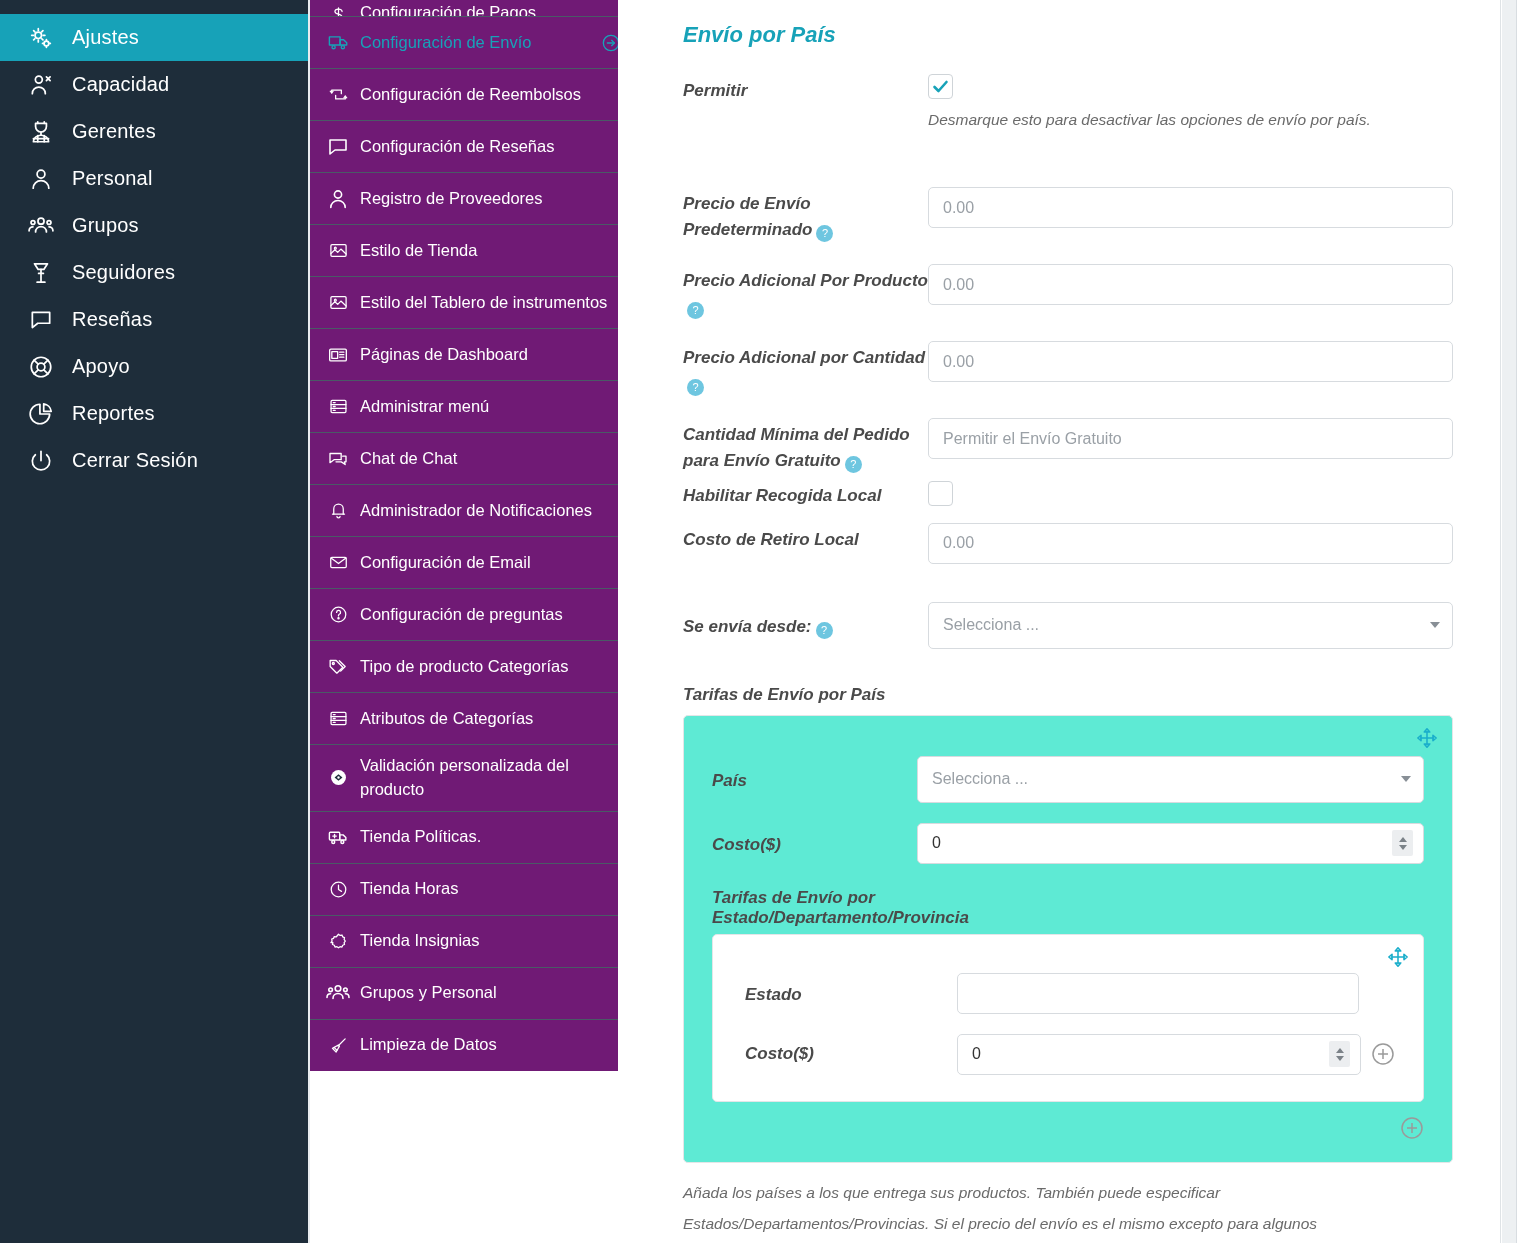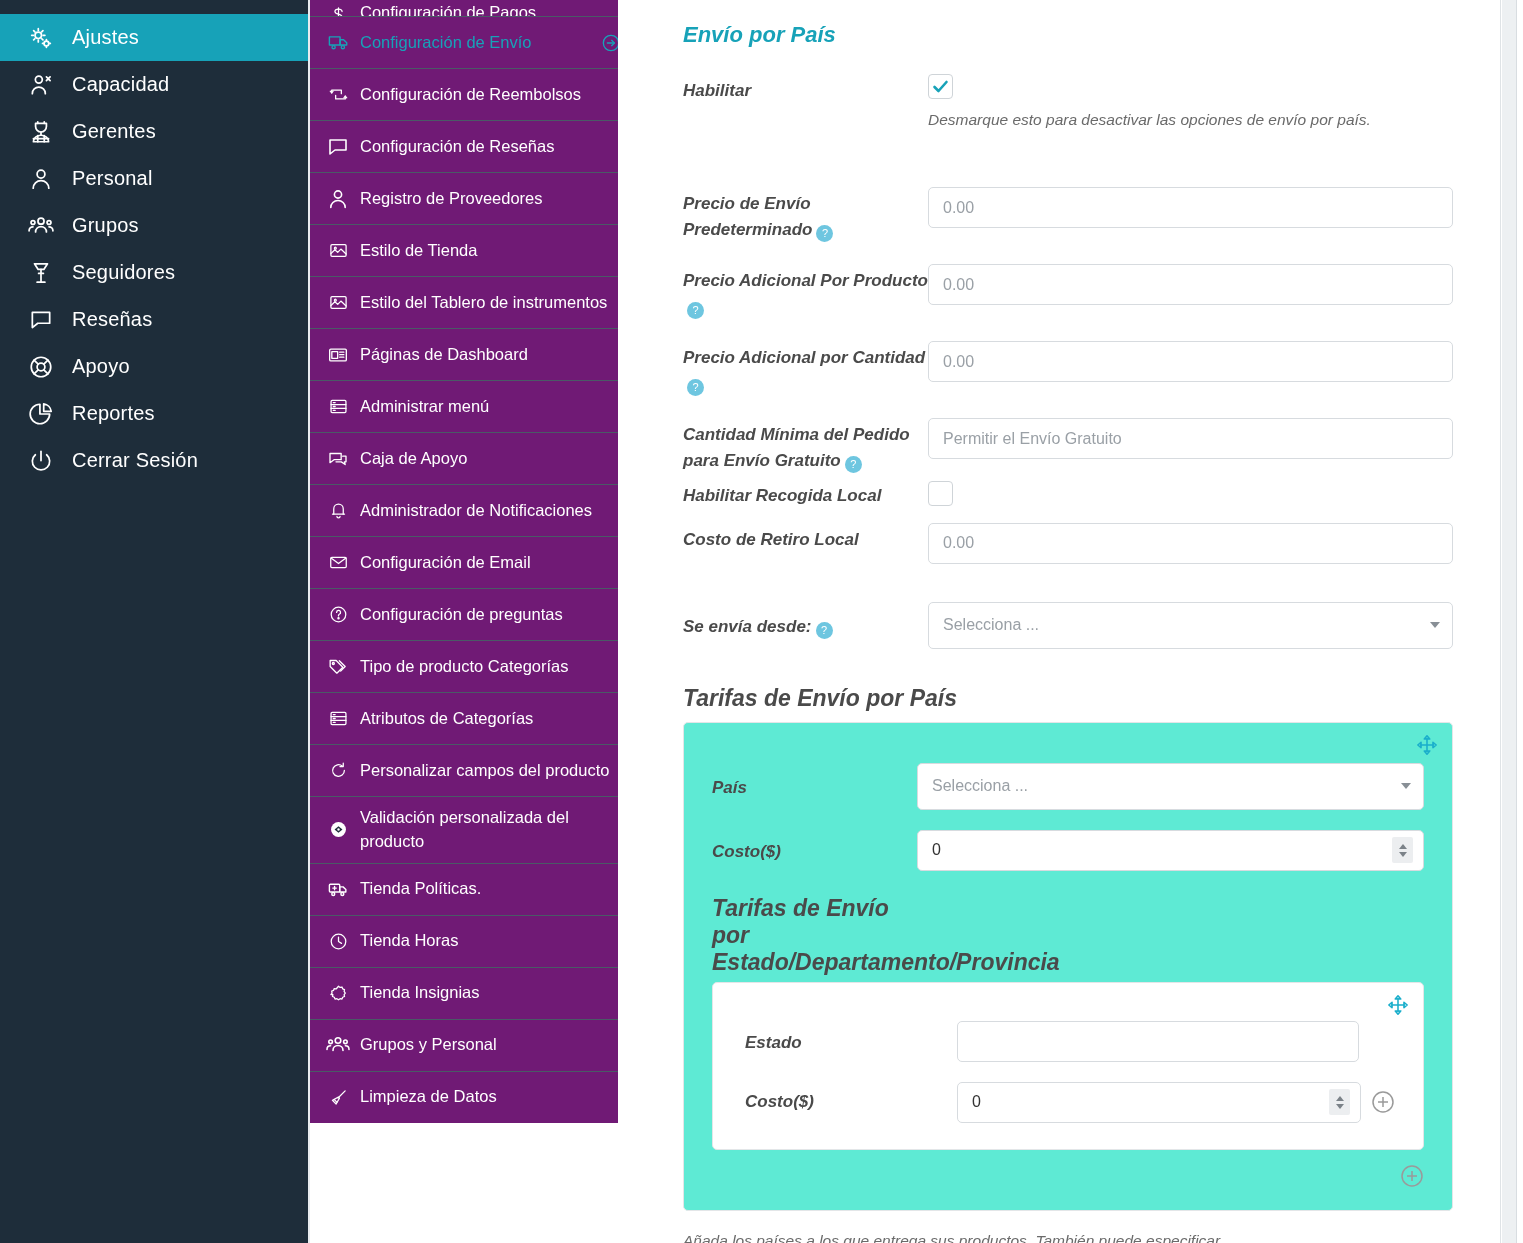--- a/index.html
+++ b/index.html
@@ -240,21 +240,21 @@
     display: block;
     width: 0; height: 0;
     border-left: 4.5px solid transparent;
     border-right: 4.5px solid transparent;
   }
   .spin i.up { border-bottom: 5px solid #7b8288; }
   .spin i.dn { border-top: 5px solid #7b8288; }
 
   .sect-title {
     color: #4a4a4a;
-    font-size: 23px;
+    font-size: 17px;
     font-style: italic;
     font-weight: bold;
     margin: 0 0 10px 0;
   }
 
   .card {
     position: relative;
     border: 1px solid #e3e6e8;
     border-radius: 5px;
     background: #5eead4;
@@ -529,21 +529,21 @@
           </span>
           <span class="np-label">Administrar menú</span>
         </div>
         <div class="np-item">
           <span class="np-ico">
             <svg width="20" height="20" viewBox="0 0 24 24" fill="none" stroke="currentColor" stroke-width="1.6" stroke-linecap="round" stroke-linejoin="round">
               <path d="M2.4 5.4h13.4v7.4H7.2l-4.8 3.6z"></path>
               <path d="M9.6 15.4h6.4l4.6 3.2-.9-3.2h1.9V8.6h-4"></path>
             </svg>
           </span>
-          <span class="np-label">Caja de Apoyo</span>
+          <span class="np-label">Chat de Chat</span>
         </div>
         <div class="np-item">
           <span class="np-ico">
             <svg width="19" height="19" viewBox="0 0 24 24" fill="none" stroke="currentColor" stroke-width="1.6" stroke-linecap="round" stroke-linejoin="round">
               <path d="M6 16.6V10a6 6 0 0 1 12 0v6.6"></path>
               <path d="M4.4 16.6h15.2"></path>
               <path d="M10 19.4a2 2 0 0 0 4 0"></path>
             </svg>
           </span>
           <span class="np-label">Administrador de Notificaciones</span>
@@ -579,29 +579,20 @@
         </div>
         <div class="np-item">
           <span class="np-ico">
             <svg width="19" height="19" viewBox="0 0 24 24" fill="none" stroke="currentColor" stroke-width="1.6" stroke-linecap="round" stroke-linejoin="round">
               <rect x="2.6" y="4.4" width="18.8" height="15.2" rx="1.4"></rect>
               <path d="M2.6 9.5h18.8M2.6 14.5h18.8"></path>
               <path d="M5.4 7h2.4M5.4 12h2.4M5.4 17h2.4"></path>
             </svg>
           </span>
           <span class="np-label">Atributos de Categorías</span>
-        </div>
-        <div class="np-item">
-          <span class="np-ico">
-            <svg width="19" height="19" viewBox="0 0 24 24" fill="none" stroke="currentColor" stroke-width="1.6" stroke-linecap="round" stroke-linejoin="round">
-              <path d="M19.4 12a7.4 7.4 0 1 1-2.6-5.6"></path>
-              <path d="M18 2.8v4.2h-4.2"></path>
-            </svg>
-          </span>
-          <span class="np-label">Personalizar campos del producto</span>
         </div>
         <div class="np-item">
           <span class="np-ico">
             <svg width="19" height="19" viewBox="0 0 24 24" fill="none" stroke="currentColor" stroke-width="1.6">
               <circle cx="12" cy="12" r="9.4" fill="currentColor" stroke="none"></circle>
               <path d="M7 12l5-4 5 4-5 4z" fill="#1e2d3a" stroke="none"></path>
               <circle cx="12" cy="12" r="1.5" fill="currentColor" stroke="none"></circle>
             </svg>
           </span>
           <span class="np-label">Validación personalizada del producto</span>
@@ -660,21 +651,21 @@
         </div>
       </div>
   </div>
 
   <main class="main">
     <div class="content">
 
       <h1 class="page-title">Envío por País</h1>
 
       <div class="frow" style="margin-bottom:0;">
-        <div class="flabel">Habilitar</div>
+        <div class="flabel">Permitir</div>
         <div class="fctrl">
           <div class="chk">
             <svg width="17" height="17" viewBox="0 0 17 17" aria-hidden="true">
               <path d="M2.5 9 L6.5 13 L14.5 4" fill="none" stroke="#17a2b8" stroke-width="2.6" stroke-linecap="round" stroke-linejoin="round"></path>
             </svg>
           </div>
           <div class="hint">Desmarque esto para desactivar las opciones de envío por país.</div>
         </div>
       </div>
 

